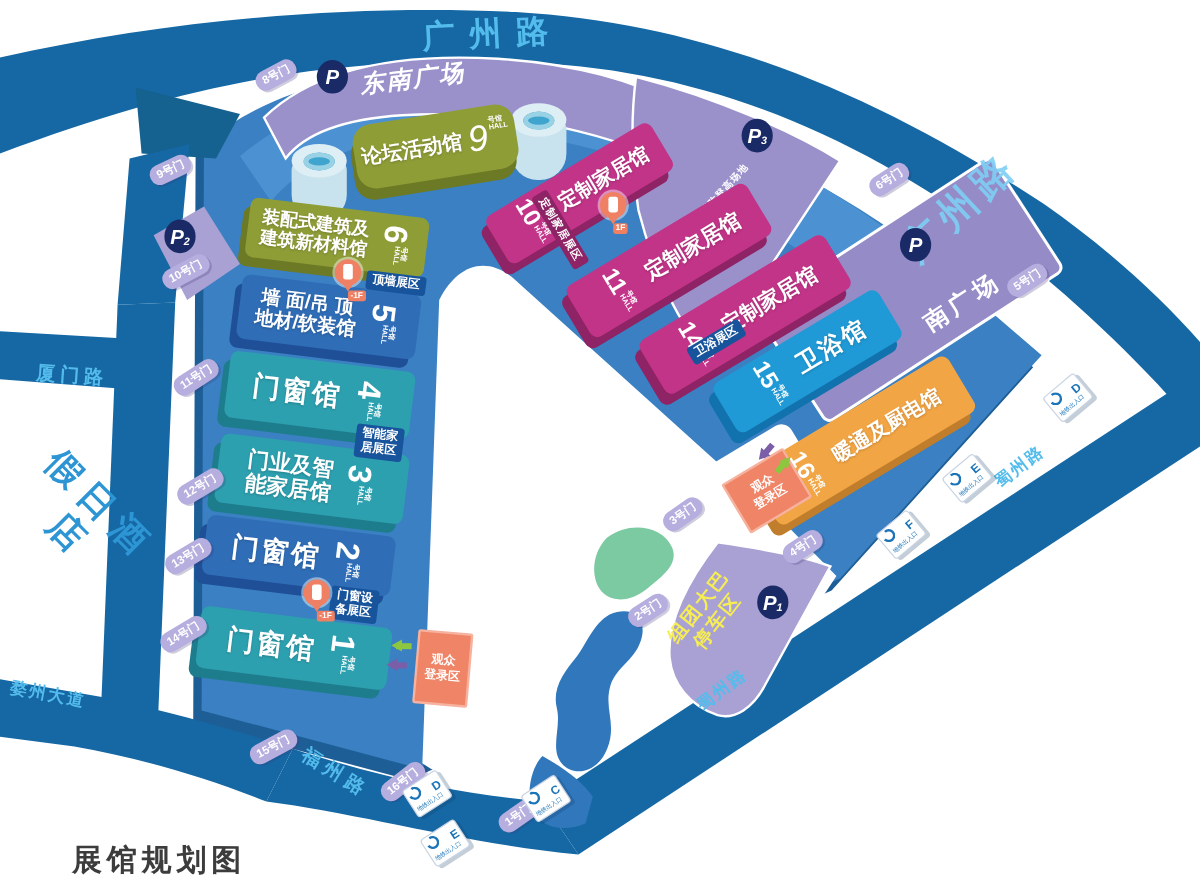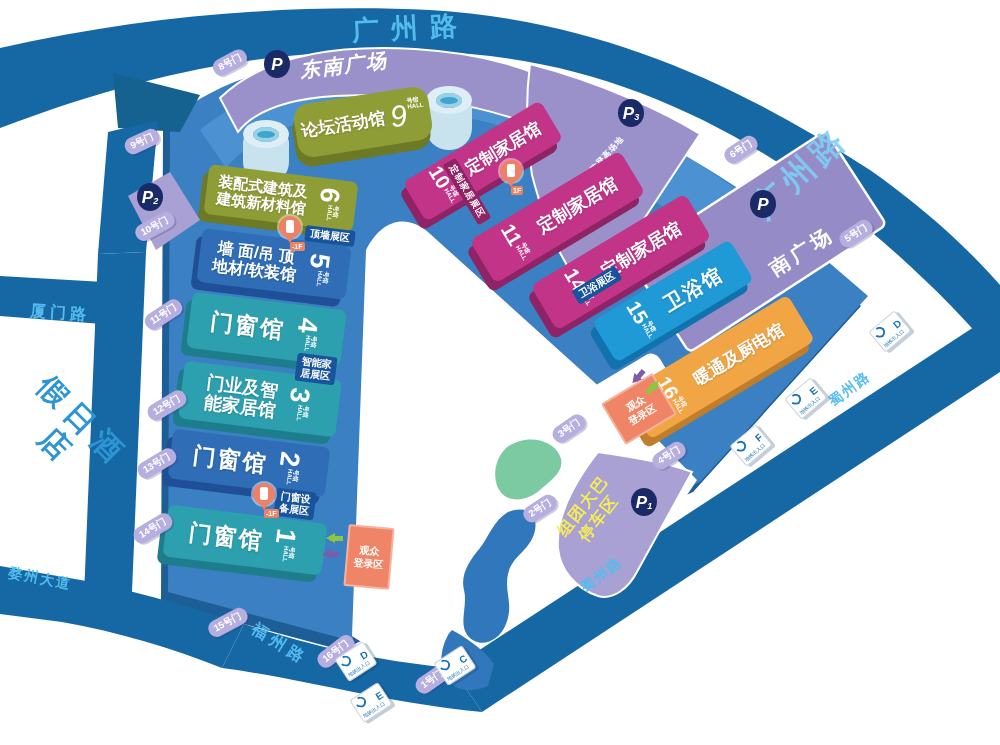--- a/index.html
+++ b/index.html
@@ -346,14 +346,15 @@
     <div class="mtext">地铁出入口</div>
   </div>
   <div class="metro" style="left:873px;top:318px;transform:rotate(-40deg);">
     <div class="mrow">
         <span class="mlogo"></span>
         <span class="mletter">D</span>
       </div>
     <div class="mtext">地铁出入口</div>
   </div>
 
+  <div class="title">展馆规划图</div>
 
 </div>
 
 </body></html>

